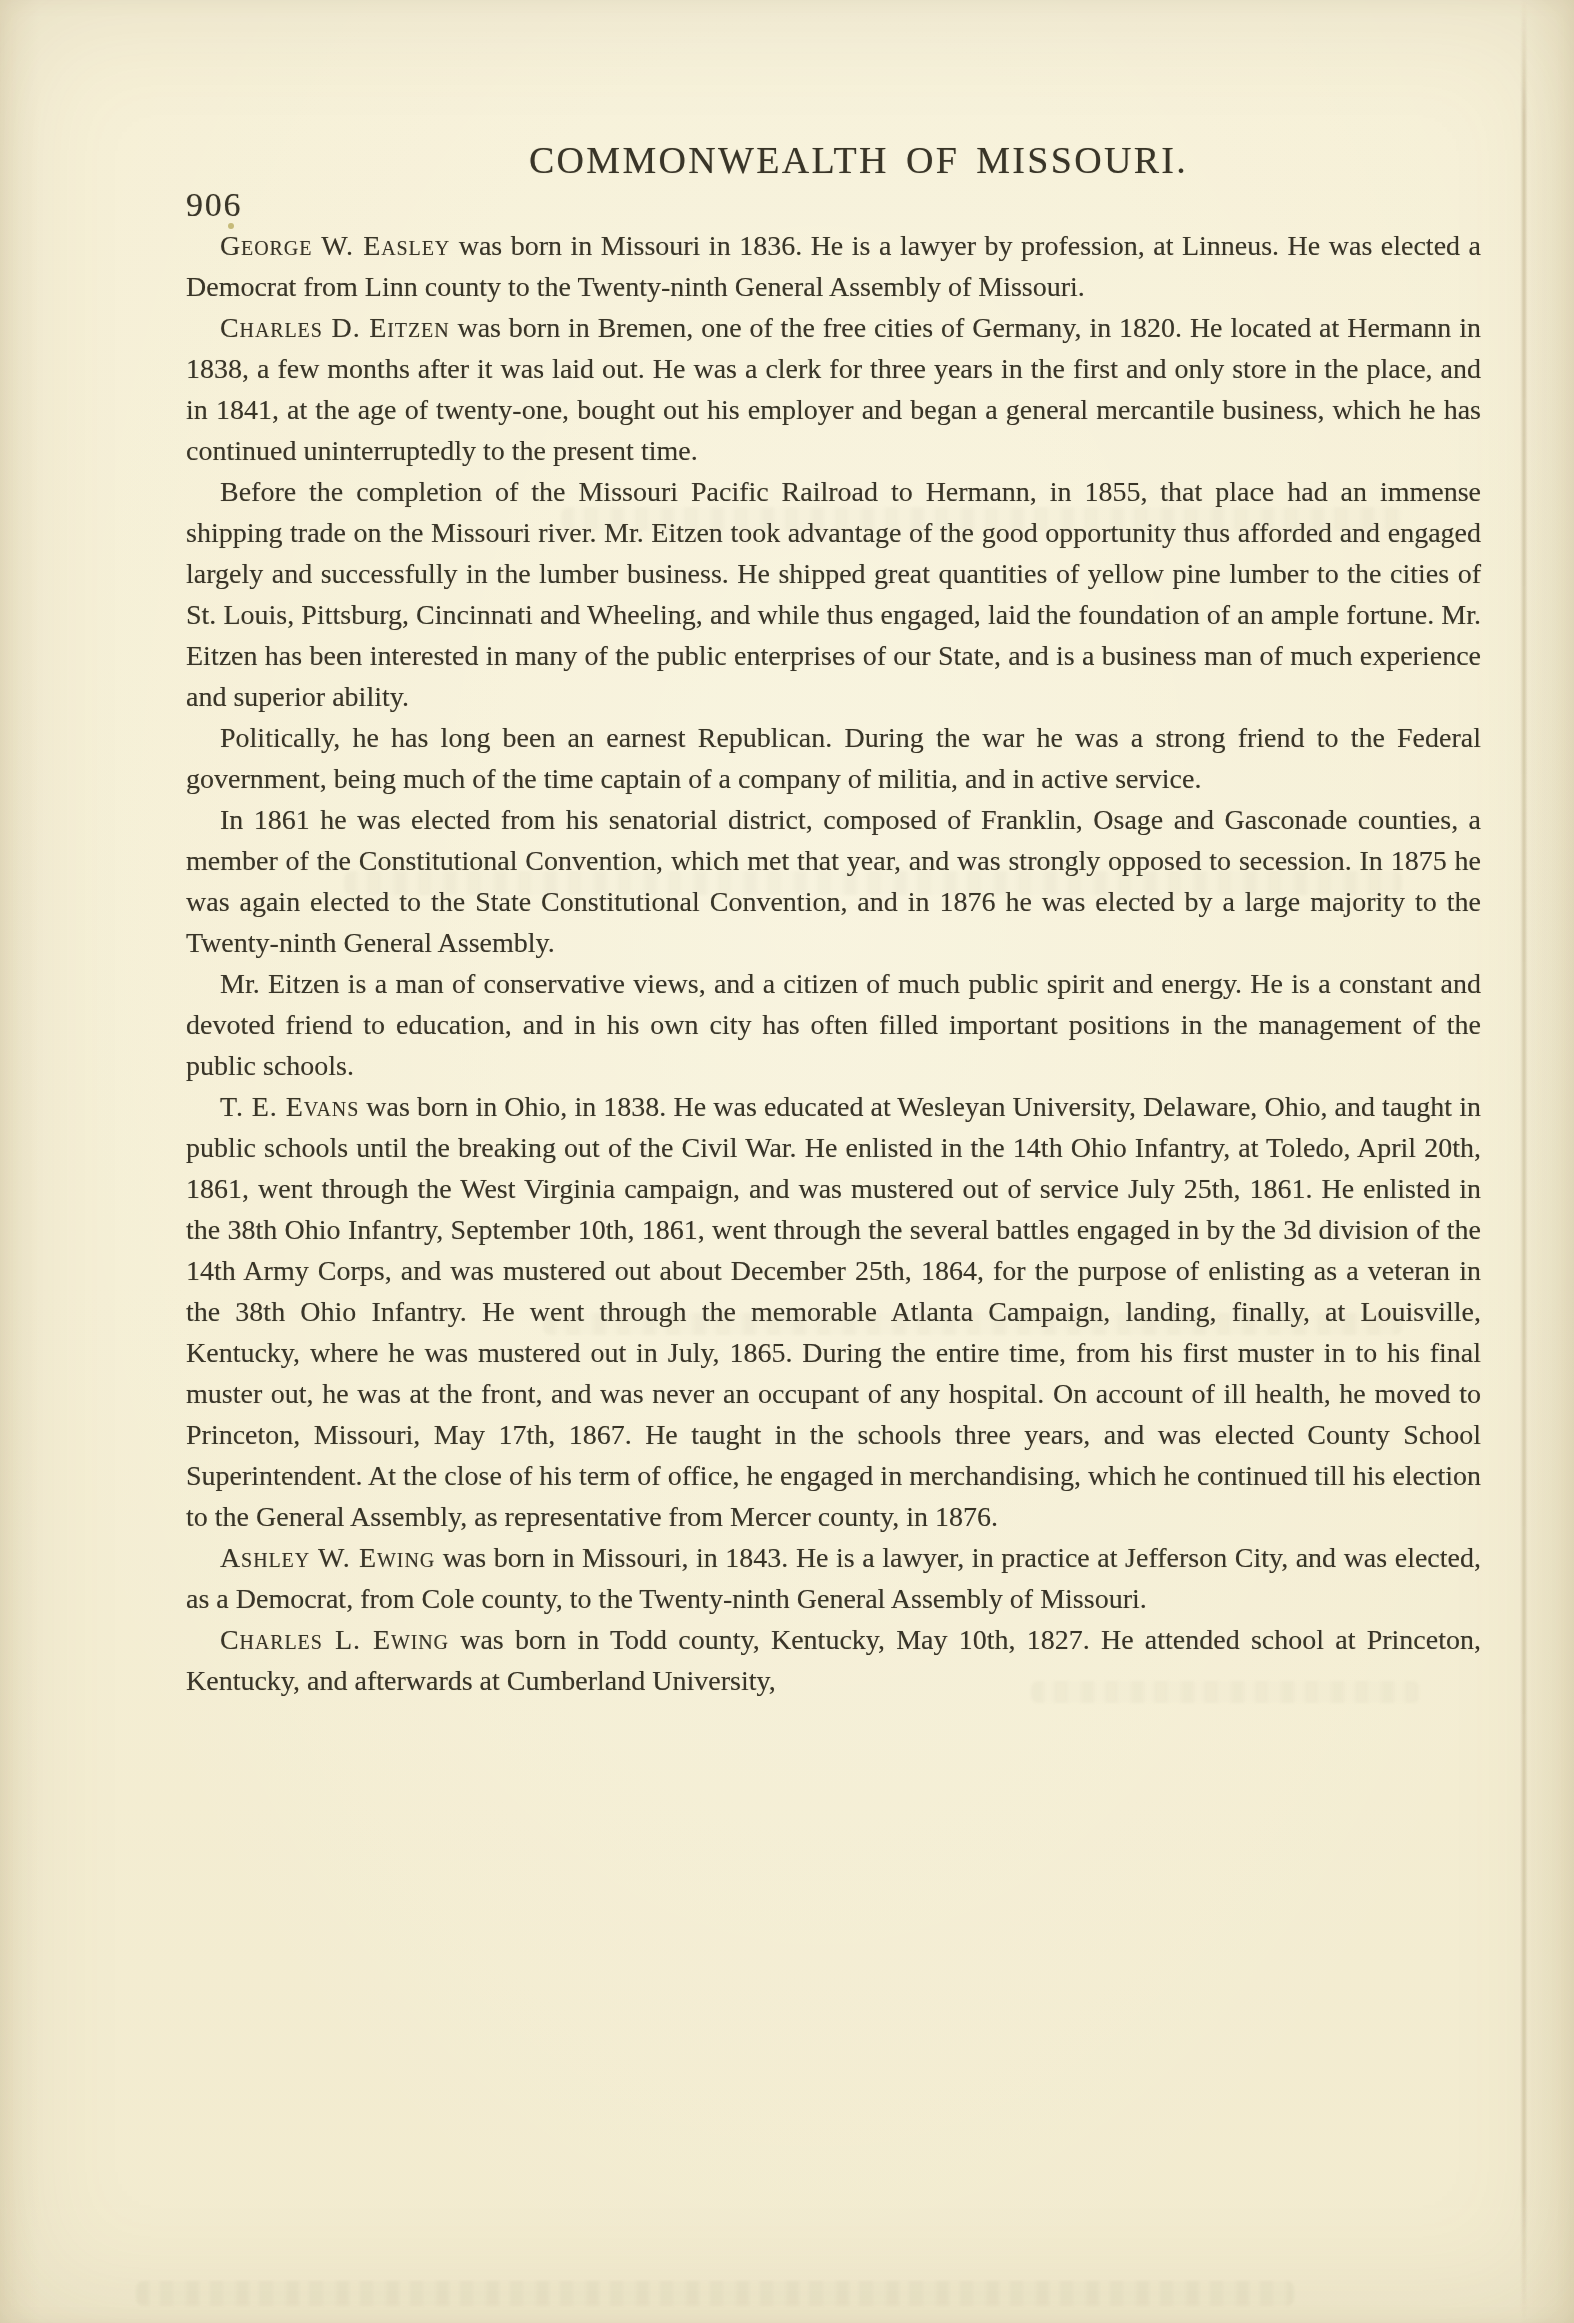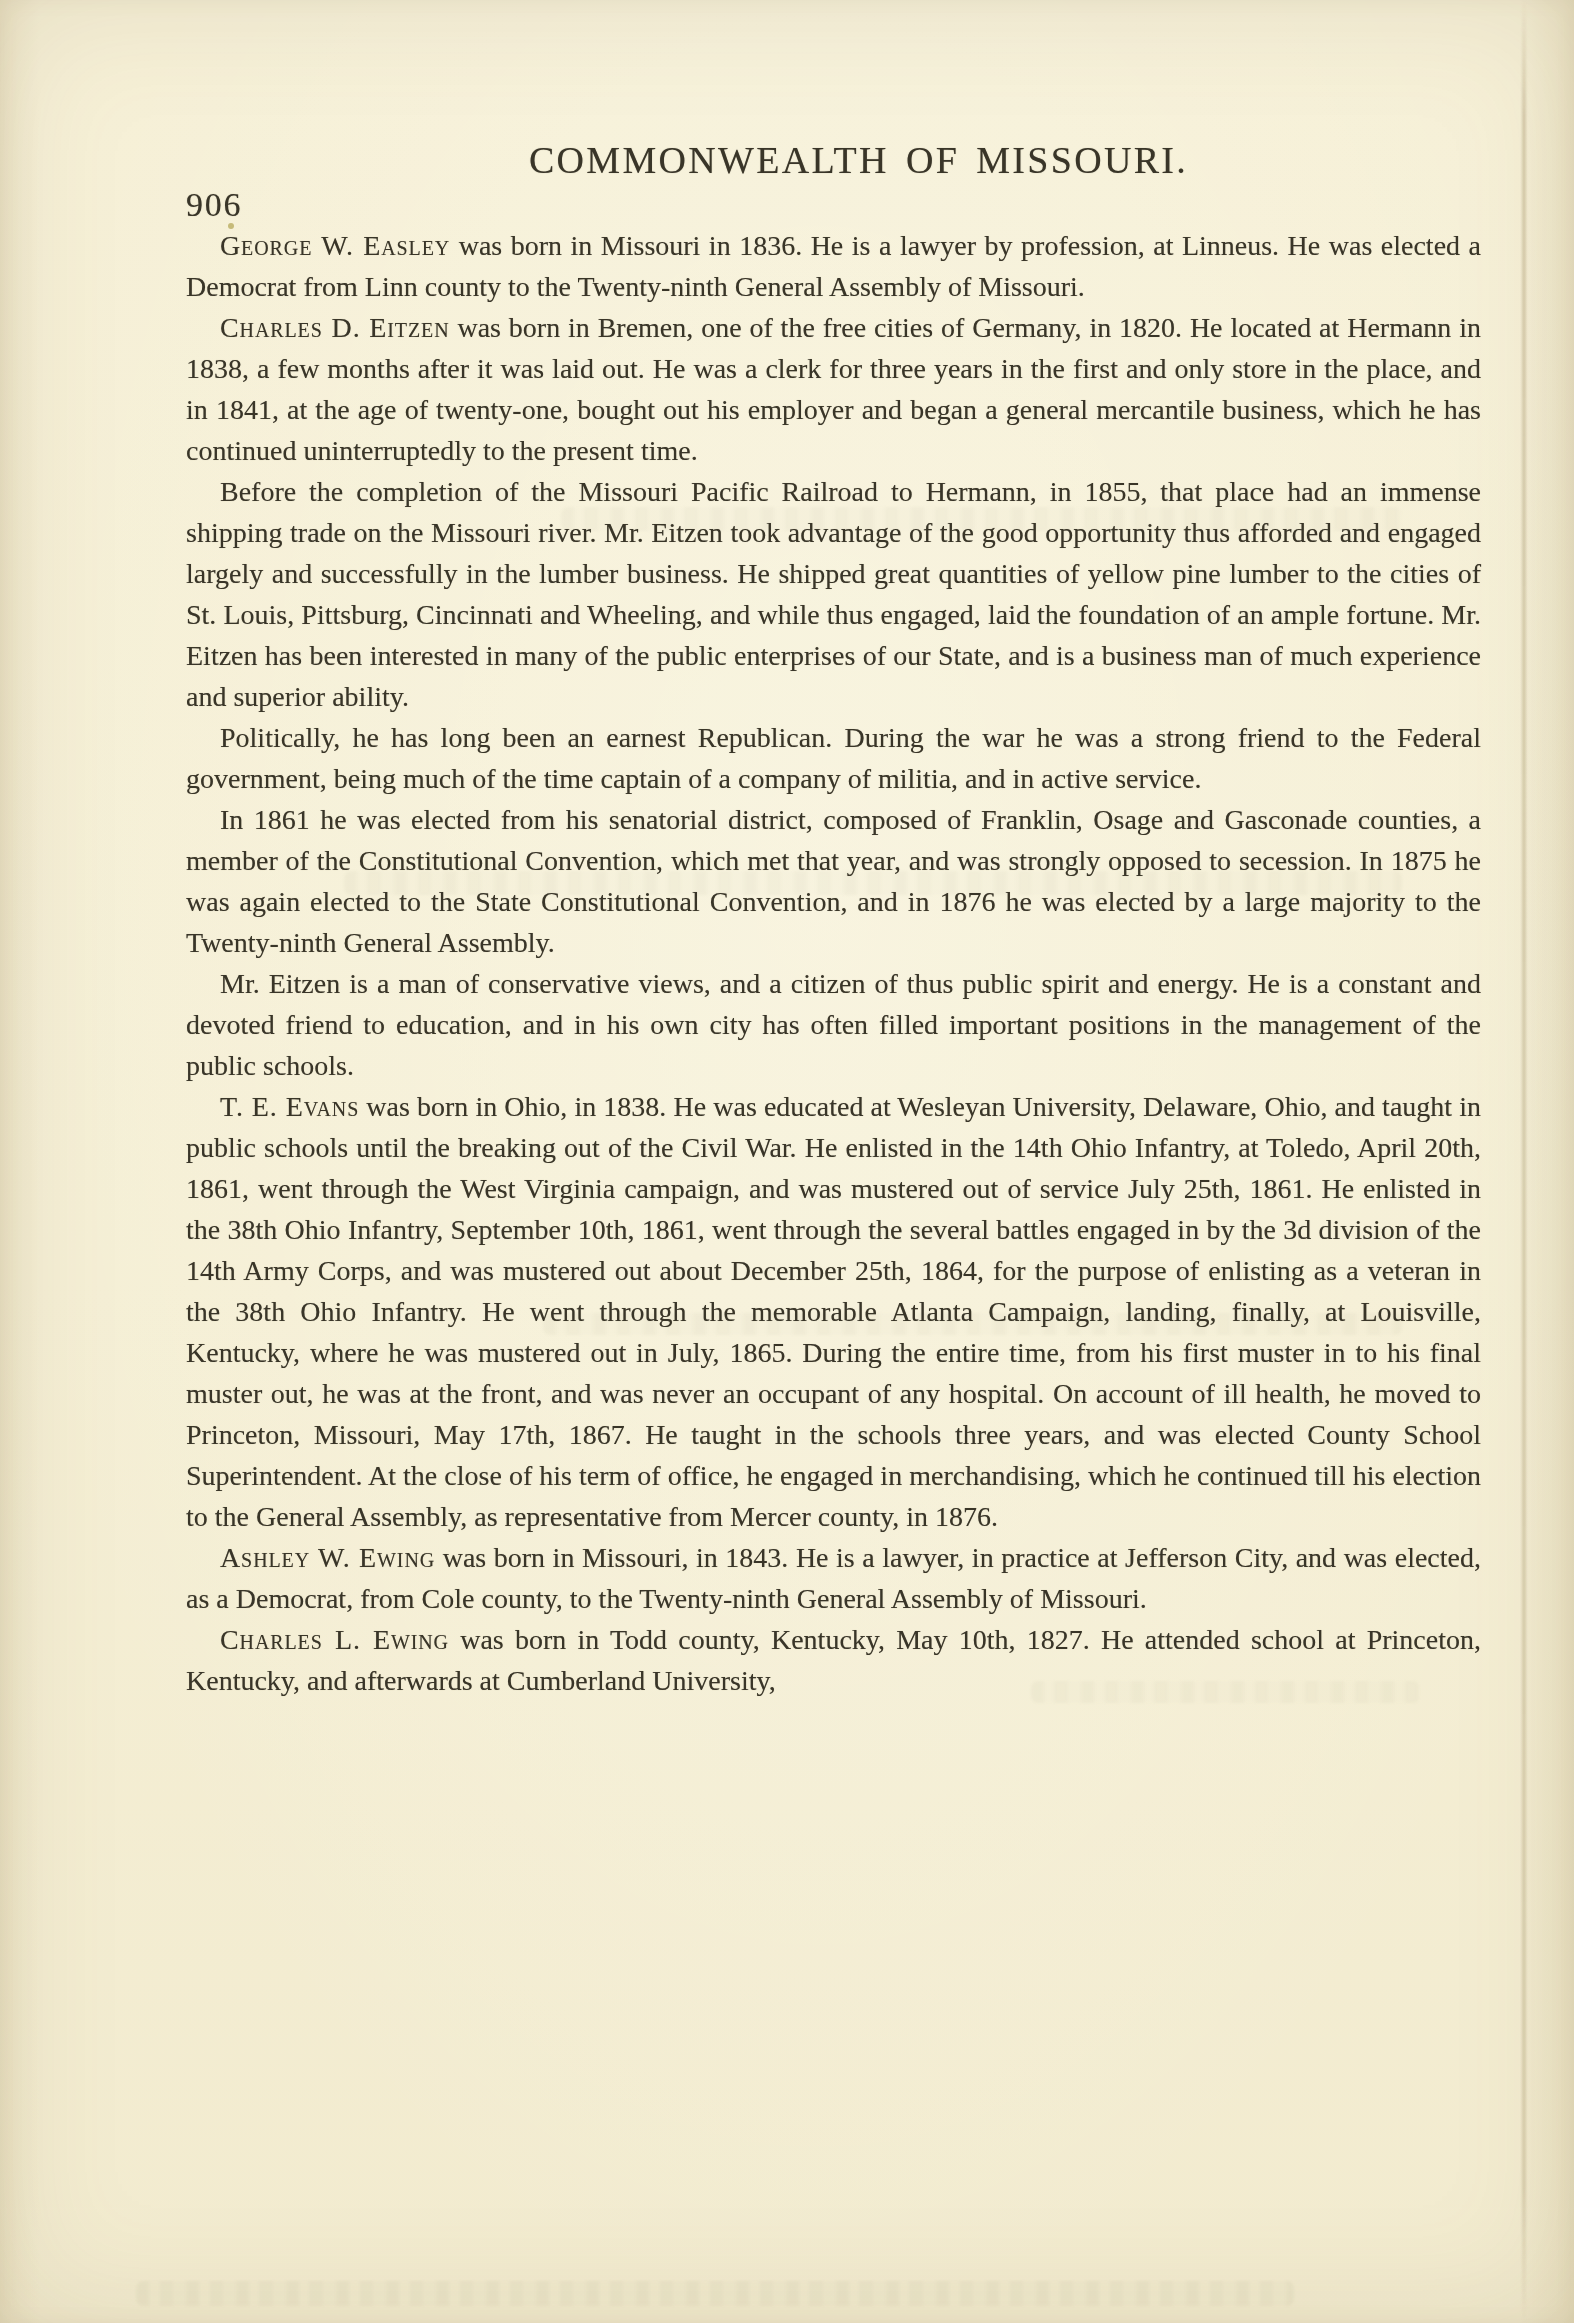--- a/index.html
+++ b/index.html
@@ -81,20 +81,20 @@
     <span class="page-num">906</span>
     <span class="title">COMMONWEALTH OF MISSOURI.</span>
   </header>
 
   <main class="body-text">
       <p class="entry"><span class="lead">George W. Easley</span> was born in Missouri in 1836.  He is a lawyer by profession, at Linneus.  He was elected a Democrat from Linn county to the Twenty-ninth General Assembly of Missouri.</p>
       <p class="entry"><span class="lead">Charles D. Eitzen</span> was born in Bremen, one of the free cities of Germany, in 1820.  He located at Hermann in 1838, a few months after it was laid out.  He was a clerk for three years in the first and only store in the place, and in 1841, at the age of twenty-one, bought out his employer and began a general mercantile business, which he has continued uninterruptedly to the present time.</p>
       <p class="">Before the completion of the Missouri Pacific Railroad to Hermann, in 1855, that place had an immense shipping trade on the Missouri river.  Mr. Eitzen took advantage of the good opportunity thus afforded and engaged largely and successfully in the lumber business.  He shipped great quantities of yellow pine lumber to the cities of St. Louis, Pittsburg, Cincinnati and Wheeling, and while thus engaged, laid the foundation of an ample fortune.  Mr. Eitzen has been interested in many of the public enterprises of our State, and is a business man of much experience and superior ability.</p>
       <p class="">Politically, he has long been an earnest Republican.  During the war he was a strong friend to the Federal government, being much of the time captain of a company of militia, and in active service.</p>
       <p class="">In 1861 he was elected from his senatorial district, composed of Franklin, Osage and Gasconade counties, a member of the Constitutional Convention, which met that year, and was strongly opposed to secession.  In 1875 he was again elected to the State Constitutional Convention, and in 1876 he was elected by a large majority to the Twenty-ninth General Assembly.</p>
-      <p class="">Mr. Eitzen is a man of conservative views, and a citizen of thus public spirit and energy.  He is a constant and devoted friend to education, and in his own city has often filled important positions in the management of the public schools.</p>
+      <p class="">Mr. Eitzen is a man of conservative views, and a citizen of much public spirit and energy.  He is a constant and devoted friend to education, and in his own city has often filled important positions in the management of the public schools.</p>
       <p class="entry"><span class="lead">T. E. Evans</span> was born in Ohio, in 1838.  He was educated at Wesleyan University, Delaware, Ohio, and taught in public schools until the breaking out of the Civil War.  He enlisted in the 14th Ohio Infantry, at Toledo, April 20th, 1861, went through the West Virginia campaign, and was mustered out of service July 25th, 1861.  He enlisted in the 38th Ohio Infantry, September 10th, 1861, went through the several battles engaged in by the 3d division of the 14th Army Corps, and was mustered out about December 25th, 1864, for the purpose of enlisting as a veteran in the 38th Ohio Infantry.  He went through the memorable Atlanta Campaign, landing, finally, at Louisville, Kentucky, where he was mustered out in July, 1865.  During the entire time, from his first muster in to his final muster out, he was at the front, and was never an occupant of any hospital.  On account of ill health, he moved to Princeton, Missouri, May 17th, 1867.  He taught in the schools three years, and was elected County School Superintendent.  At the close of his term of office, he engaged in merchandising, which he continued till his election to the General Assembly, as representative from Mercer county, in 1876.</p>
       <p class="entry"><span class="lead">Ashley W. Ewing</span> was born in Missouri, in 1843.  He is a lawyer, in practice at Jefferson City, and was elected, as a Democrat, from Cole county, to the Twenty-ninth General Assembly of Missouri.</p>
       <p class="entry"><span class="lead">Charles L. Ewing</span> was born in Todd county, Kentucky, May 10th, 1827.  He attended school at Princeton, Kentucky, and afterwards at Cumberland University,</p>
     </main>
 
 </div>
 
 
 </body></html>

